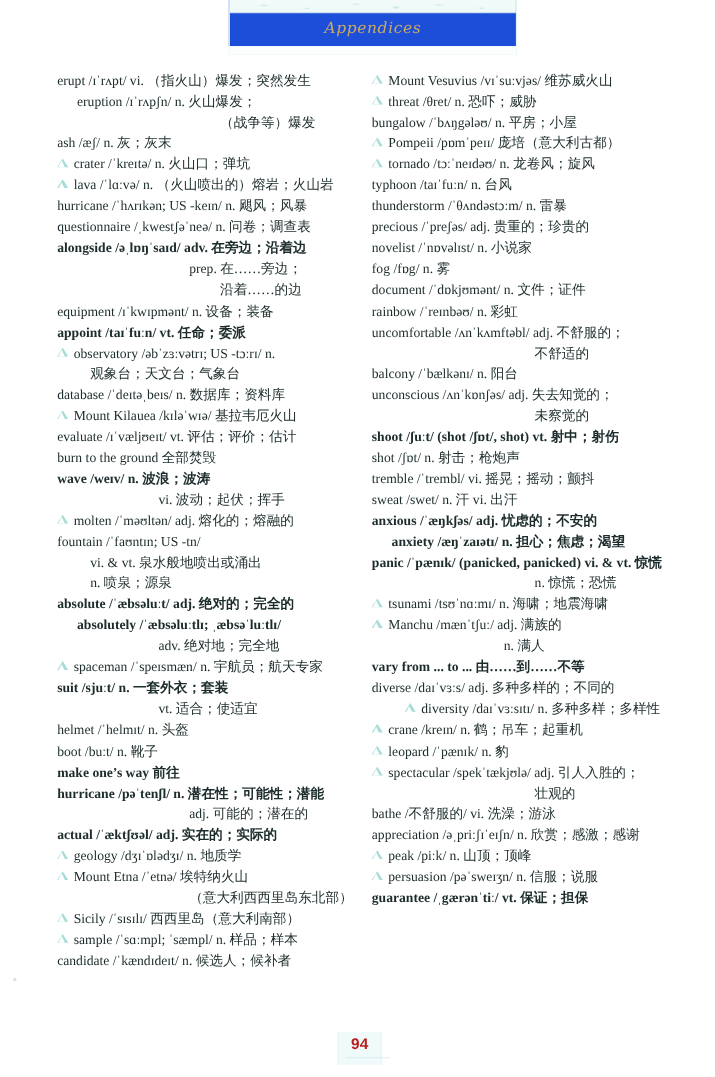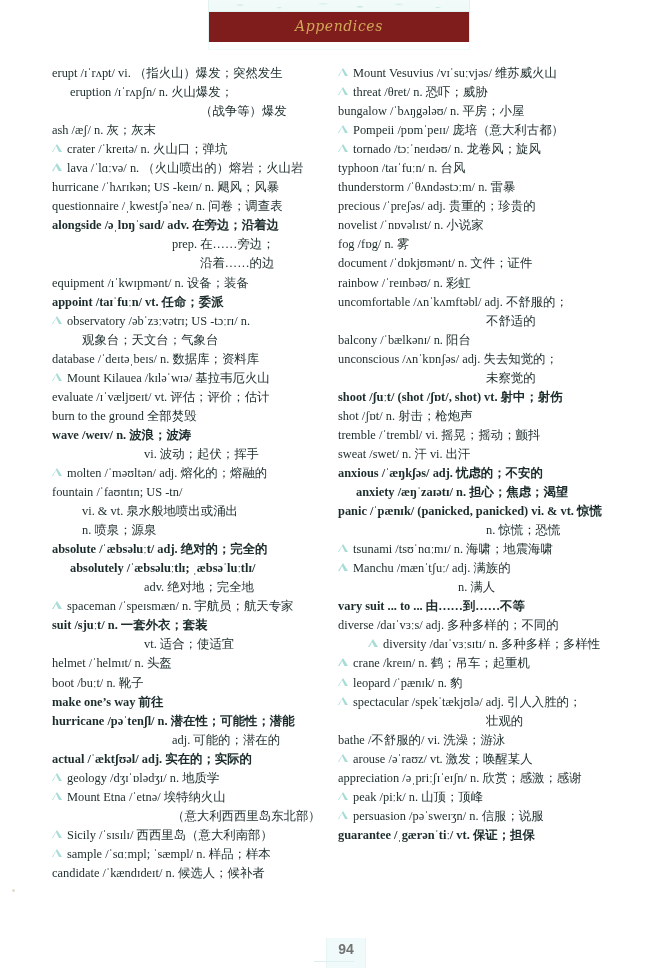--- a/index.html
+++ b/index.html
@@ -17,21 +17,21 @@
     color: #1c2b2b;
   }
 
   
   #header-band {
     position: absolute;
     left: 208px;
     top: 0px;
     width: 262px;
     height: 42px;
-    background: #7f1d1d;
+    background: #1d4ed8;
     border-left: 1px solid #e3f2f1;
     border-right: 1px solid #e3f2f1;
     box-sizing: border-box;
   }
   #header-texture {
     position: absolute;
     left: 0;
     top: 0;
     width: 100%;
     height: 11px;
@@ -118,34 +118,34 @@
     height: 0;
     border-left: 3.7px solid transparent;
     border-right: 3.7px solid transparent;
     border-bottom: 6.1px solid #ffffff;
   }
   .hw-b     { font-weight: bold; }
 
   
   #page-number-box {
     position: absolute;
-    left: 326px;
+    left: 307px;
     top: 938px;
     width: 40px;
     height: 30px;
     background: #f1fafa;
     border-left: 1px solid #e6f4f3;
     border-right: 1px solid #e6f4f3;
     box-sizing: border-box;
     text-align: center;
     line-height: 23px;
     font-family: "Liberation Sans", sans-serif;
     font-size: 14px;
     font-weight: bold;
-    color: #737373;
+    color: #b91c1c;
   }
   #page-number-rule {
     position: absolute;
     left: 314px;
     top: 961px;
     width: 40px;
     height: 1px;
     background: #dcf0ef;
   }
 
@@ -239,29 +239,28 @@
       <div class="entry ind-0"><span>shot /ʃɒt/ n. 射击；枪炮声</span></div>
       <div class="entry ind-0"><span>tremble /ˈtrembl/ vi. 摇晃；摇动；颤抖</span></div>
       <div class="entry ind-0"><span>sweat /swet/ n. 汗 vi. 出汗</span></div>
       <div class="entry ind-0"><span class="hw-b">anxious /ˈæŋkʃəs/ adj. 忧虑的；不安的</span></div>
       <div class="entry ind-1"><span class="hw-b">anxiety /æŋˈzaɪətɪ/ n. 担心；焦虑；渴望</span></div>
       <div class="entry ind-0"><span class="hw-b">panic /ˈpænɪk/ (panicked, panicked) vi. &amp; vt. 惊慌</span></div>
       <div class="entry ind-0 center-ish"><span>n. 惊慌；恐慌</span></div>
       <div class="entry ind-0"><span class="tri"></span><span>tsunami /tsʊˈnɑːmɪ/ n. 海啸；地震海啸</span></div>
       <div class="entry ind-0"><span class="tri"></span><span>Manchu /mænˈtʃuː/ adj. 满族的</span></div>
       <div class="entry ind-0 center-ish2"><span>n. 满人</span></div>
-      <div class="entry ind-0"><span class="hw-b">vary suit ... to ... 由……到……不等</span></div>
+      <div class="entry ind-0"><span class="hw-b">vary from ... to ... 由……到……不等</span></div>
       <div class="entry ind-0"><span>diverse /daɪˈvɜːs/ adj. 多种多样的；不同的</span></div>
       <div class="entry ind-2"><span class="tri"></span><span>diversity /daɪˈvɜːsɪtɪ/ n. 多种多样；多样性</span></div>
       <div class="entry ind-0"><span class="tri"></span><span>crane /kreɪn/ n. 鹤；吊车；起重机</span></div>
       <div class="entry ind-0"><span class="tri"></span><span>leopard /ˈpænɪk/ n. 豹</span></div>
       <div class="entry ind-0"><span class="tri"></span><span>spectacular /spekˈtækjʊlə/ adj. 引人入胜的；</span></div>
       <div class="entry ind-0 center-ish"><span>壮观的</span></div>
       <div class="entry ind-0"><span>bathe /不舒服的/ vi. 洗澡；游泳</span></div>
-      <div class="entry ind-0"><span class="tri"></span><span>arouse /əˈraʊz/ vt. 激发；唤醒某人</span></div>
       <div class="entry ind-0"><span>appreciation /əˌpriːʃɪˈeɪʃn/ n. 欣赏；感激；感谢</span></div>
       <div class="entry ind-0"><span class="tri"></span><span>peak /piːk/ n. 山顶；顶峰</span></div>
       <div class="entry ind-0"><span class="tri"></span><span>persuasion /pəˈsweɪʒn/ n. 信服；说服</span></div>
       <div class="entry ind-0"><span class="hw-b">guarantee /ˌgærənˈtiː/ vt. 保证；担保</span></div>
     </div>
 
   <div id="page-number-box">94</div>
   <div id="page-number-rule"></div>
   <div id="margin-speck"></div>
 

